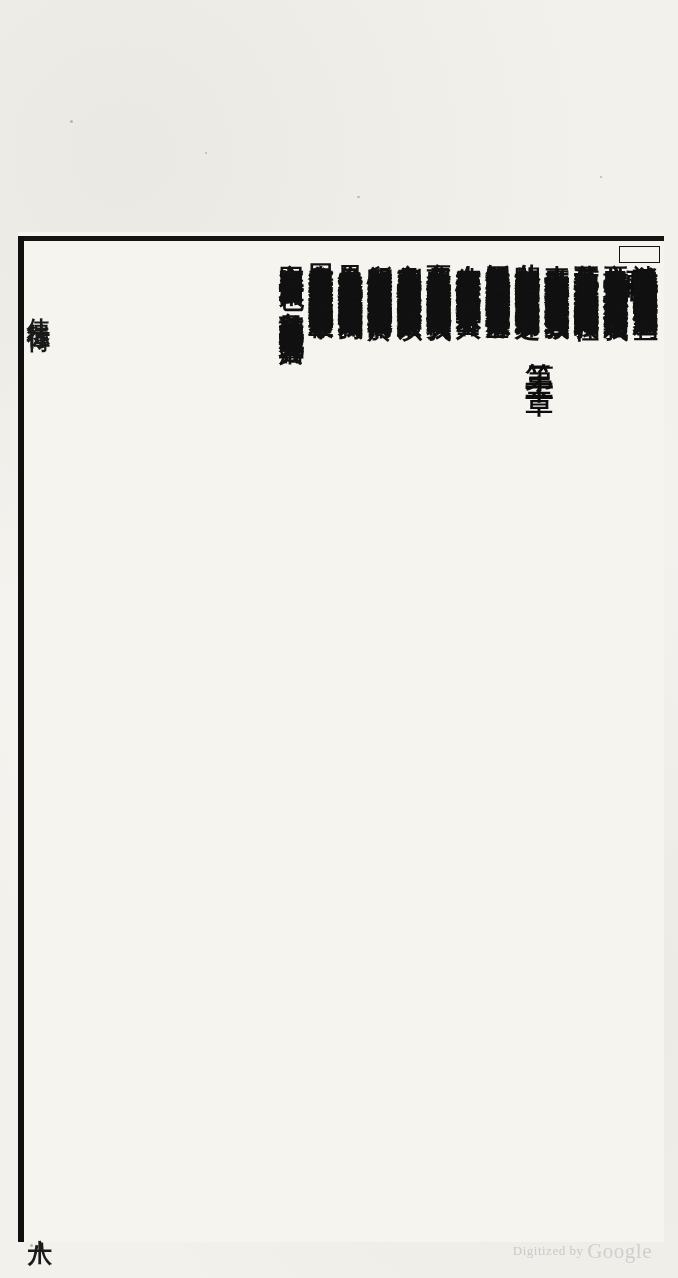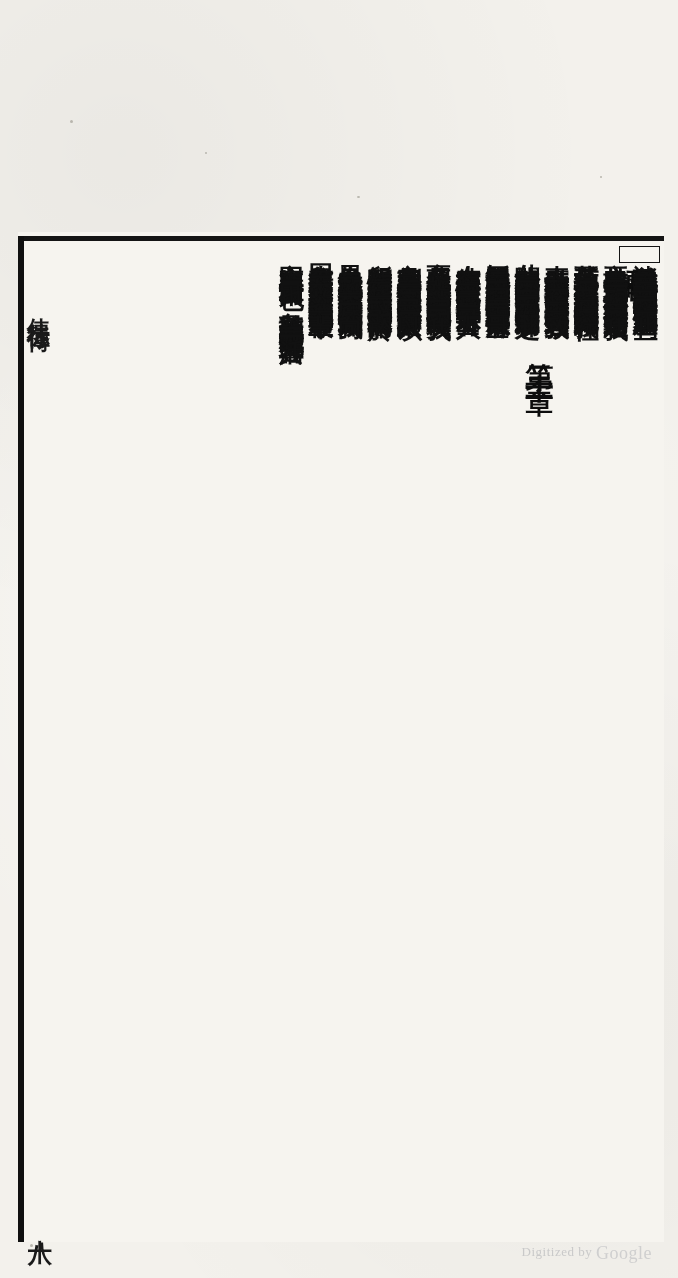--- a/index.html
+++ b/index.html
@@ -150,21 +150,21 @@
     position: absolute;
     right: 26px;
     bottom: 14px;
     font-family: "Liberation Serif", serif;
     color: #c9c9c9;
     font-size: 13px;
     letter-spacing: 0.5px;
     white-space: nowrap;
   }
   .watermark .g {
-    font-size: 18px;
+    font-size: 21px;
     letter-spacing: 0.5px;
     vertical-align: -3px;
     color: #cfcfcf;
     margin-top: 30px;
   }
 
   
   .speck {
     position: absolute;
     background: #b9b6ae;

